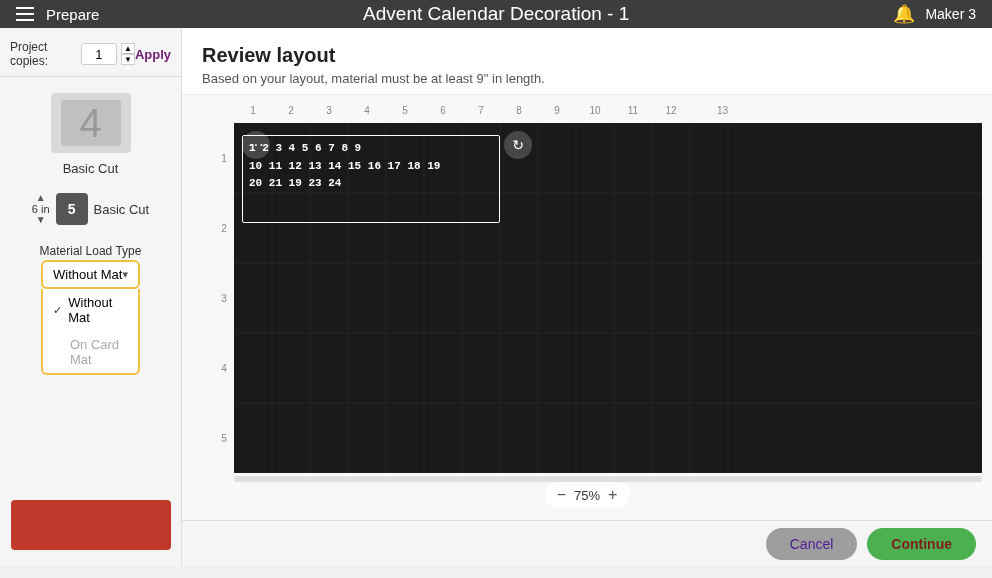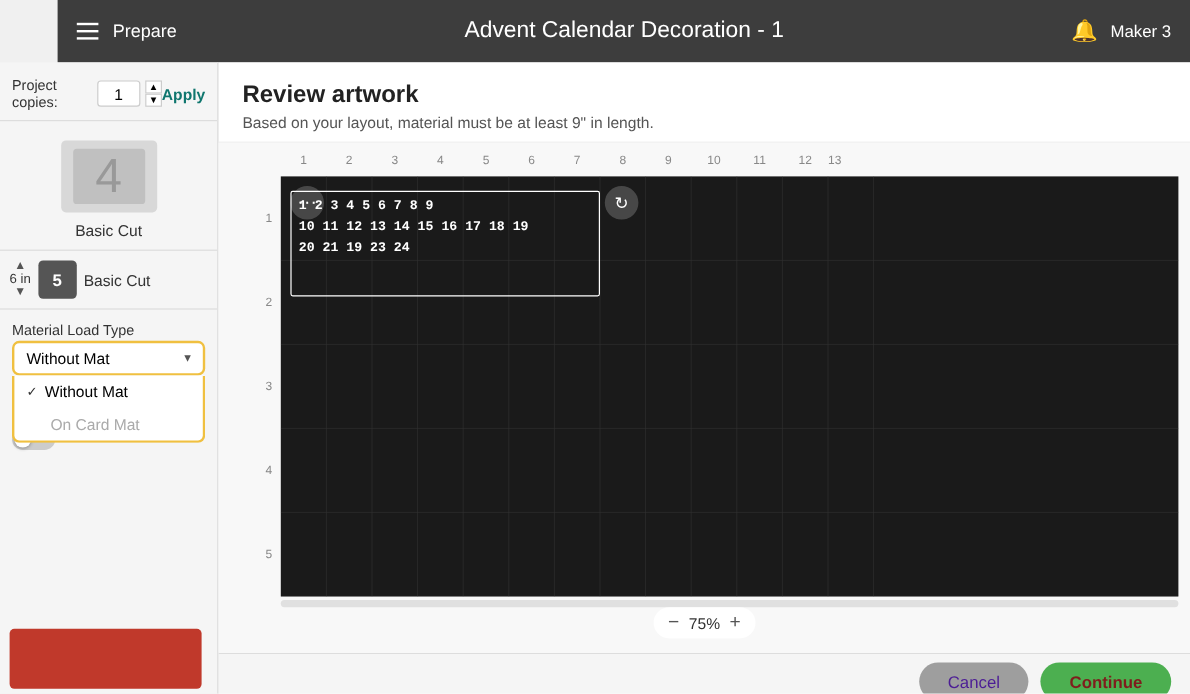--- a/index.html
+++ b/index.html
@@ -1,47 +1,47 @@
 <!DOCTYPE html>
 <html><head>
   <meta charset="utf-8">
   <style>
     * { box-sizing: border-box; margin: 0; padding: 0; }
     body { font-family: -apple-system, BlinkMacSystemFont, 'Segoe UI', sans-serif; background: #f0f0f0; width: 992px; height: 578px; overflow: hidden; }
 
     
     .topbar {
       background: #3d3d3d;
-      height: 52px;
+      height: 28px;
       display: flex;
       align-items: center;
       justify-content: space-between;
       padding: 0 16px;
       color: #fff;
-      margin-left: 48px;
     }
     .topbar-left { display: flex; align-items: center; gap: 12px; }
     .topbar-center { font-size: 19px; font-weight: 500; }
     .topbar-right { display: flex; align-items: center; gap: 10px; font-size: 14px; }
     .hamburger { display: flex; flex-direction: column; gap: 4px; cursor: pointer; }
     .hamburger span { width: 18px; height: 2px; background: #fff; display: block; }
 
     
     .layout { display: flex; height: calc(578px - 40px); }
 
     
     .sidebar {
       width: 182px;
       background: #f5f5f5;
       border-right: 1px solid #ddd;
       display: flex;
       flex-direction: column;
       padding: 8px 0;
       overflow: hidden;
       position: relative;
+      align-items: center;
     }
     .project-copies {
       display: flex;
       align-items: center;
       justify-content: space-between;
       padding: 4px 10px 8px;
       border-bottom: 1px solid #ddd;
     }
     .project-copies-label { font-size: 12px; color: #333; }
     .project-copies-controls { display: flex; align-items: center; gap: 4px; }
@@ -62,21 +62,21 @@
       cursor: pointer;
       font-size: 8px;
       display: flex;
       align-items: center;
       justify-content: center;
       padding: 0;
     }
     .apply-btn {
       background: none;
       border: none;
-      color: #0f766e;
+      color: #701a75;
       font-size: 13px;
       font-weight: 600;
       cursor: pointer;
     }
 
     
     .mat-thumb {
       margin: 8px auto;
       width: 80px;
       height: 60px;
@@ -408,40 +408,40 @@
     </div>
 
     <div style="flex:1;"></div>
     <div class="red-thumb"></div>
 
   </div>
 
   <div class="main-content">
 
     <div class="review-header">
-      <div class="review-title">Review artwork</div>
+      <div class="review-title">Review layout</div>
       <div class="review-subtitle">Based on your layout, material must be at least 9" in length.</div>
     </div>
 
     <div class="canvas-wrapper">
 
       <div style="position:absolute;top:10px;left:52px;display:flex;gap:0;">
         <span style="width:38px;text-align:center;font-size:10px;color:#888;">1</span>
         <span style="width:38px;text-align:center;font-size:10px;color:#888;">2</span>
         <span style="width:38px;text-align:center;font-size:10px;color:#888;">3</span>
         <span style="width:38px;text-align:center;font-size:10px;color:#888;">4</span>
         <span style="width:38px;text-align:center;font-size:10px;color:#888;">5</span>
         <span style="width:38px;text-align:center;font-size:10px;color:#888;">6</span>
         <span style="width:38px;text-align:center;font-size:10px;color:#888;">7</span>
         <span style="width:38px;text-align:center;font-size:10px;color:#888;">8</span>
         <span style="width:38px;text-align:center;font-size:10px;color:#888;">9</span>
         <span style="width:38px;text-align:center;font-size:10px;color:#888;">10</span>
         <span style="width:38px;text-align:center;font-size:10px;color:#888;">11</span>
         <span style="width:38px;text-align:center;font-size:10px;color:#888;">12</span>
-        <span style="width:38px;text-align:left;font-size:10px;color:#888;">13</span>
+        <span style="width:38px;text-align:right;font-size:10px;color:#888;">13</span>
       </div>
 
       <div style="position:absolute;top:28px;left:34px;display:flex;flex-direction:column;">
         <span style="height:70px;font-size:10px;color:#888;display:flex;align-items:center;justify-content:center;width:16px;">1</span>
         <span style="height:70px;font-size:10px;color:#888;display:flex;align-items:center;justify-content:center;width:16px;">2</span>
         <span style="height:70px;font-size:10px;color:#888;display:flex;align-items:center;justify-content:center;width:16px;">3</span>
         <span style="height:70px;font-size:10px;color:#888;display:flex;align-items:center;justify-content:center;width:16px;">4</span>
         <span style="height:70px;font-size:10px;color:#888;display:flex;align-items:center;justify-content:center;width:16px;">5</span>
       </div>
 

